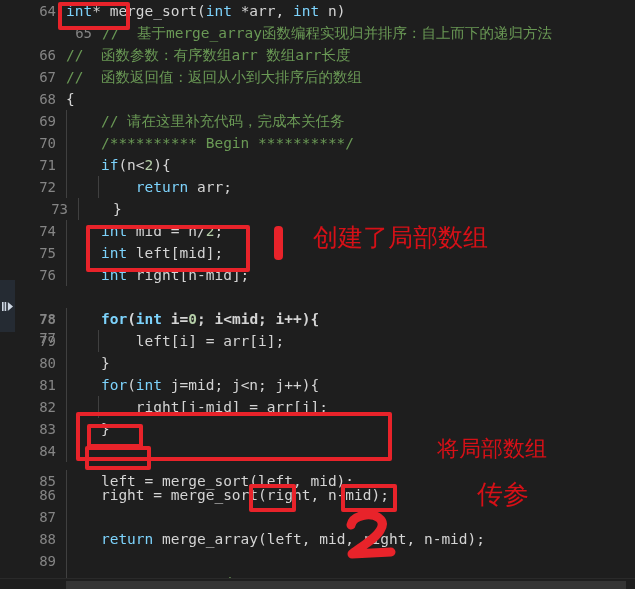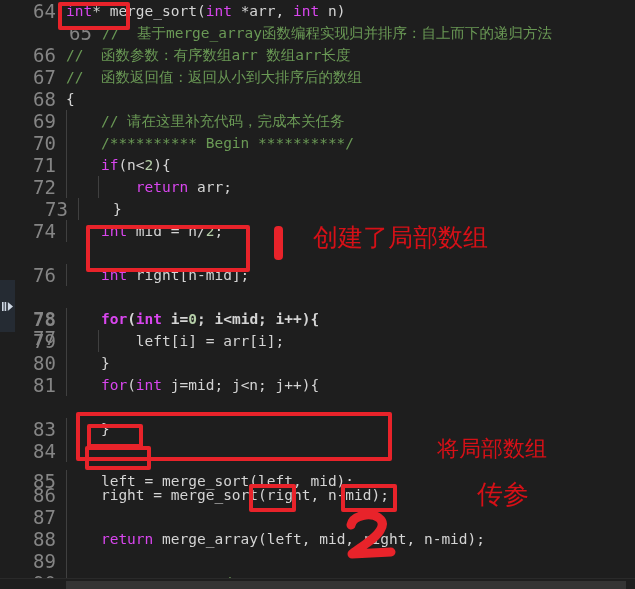--- a/index.html
+++ b/index.html
@@ -36,21 +36,21 @@
     font-size: 14.5px;
     font-family: "DejaVu Sans Mono", "Liberation Mono", monospace;
   }
 
   .ln {
     position: absolute;
     left: 0; top: 0;
     width: 56px;
     text-align: right;
     color: #858585;
-    font-size: 19px;
+    font-size: 14px;
     font-family: "DejaVu Sans Mono", "Liberation Mono", monospace;
     user-select: none;
   }
 
   .txt {
     position: absolute;
     left: 66px; top: 0;
     white-space: pre;
     color: #d4d4d4;
   }
@@ -60,21 +60,21 @@
     position: absolute;
     top: 0;
     width: 1px;
     height: 22px;
     background: #404040;
   }
   .guide.g1 { left: 66px; }
   .guide.g2 { left: 98px; }
 
   
-  .kw   { color: #d946ef; }
+  .kw   { color: #7dd3fc; }
   .num  { color: #b5cea8; }
   .com  { color: #6a9955; }
   .pl   { color: #d4d4d4; }
 
   
   .ann-layer {
     position: absolute;
     left: 0; top: 0;
     width: 635px; height: 589px;
     pointer-events: none;
@@ -148,26 +148,28 @@
       <div class="line" style="top: 22px; position: absolute; left: 0px; width: 635px; margin-left: 36px;"><span class="ln">65</span><span class="txt"><span class="com">//  基于merge_array函数编程实现归并排序：自上而下的递归方法</span></span></div>
       <div class="line" style="top: 44px; position: absolute; left: 0px; width: 635px;"><span class="ln">66</span><span class="txt"><span class="com">//  函数参数：有序数组arr 数组arr长度</span></span></div>
       <div class="line" style="top: 66px; position: absolute; left: 0px; width: 635px;"><span class="ln">67</span><span class="txt"><span class="com">//  函数返回值：返回从小到大排序后的数组</span></span></div>
       <div class="line" style="top: 88px; position: absolute; left: 0px; width: 635px;"><span class="ln">68</span><span class="txt"><span class="pl">{</span></span></div>
       <div class="line" style="top: 110px; position: absolute; left: 0px; width: 635px;"><span class="ln">69</span><span class="guide g1"></span><span class="txt"><span class="com">    // 请在这里补充代码，完成本关任务</span></span></div>
       <div class="line" style="top: 132px; position: absolute; left: 0px; width: 635px; padding-left: 12px;"><span class="ln">70</span><span class="guide g1"></span><span class="txt"><span class="com">    /********** Begin **********/</span></span></div>
       <div class="line" style="top: 154px; position: absolute; left: 0px; width: 635px;"><span class="ln">71</span><span class="guide g1"></span><span class="txt"><span class="pl">    </span><span class="kw">if</span><span class="pl">(n&lt;</span><span class="num">2</span><span class="pl">){</span></span></div>
       <div class="line" style="top: 176px; position: absolute; left: 0px; width: 635px;"><span class="ln">72</span><span class="guide g1"></span><span class="guide g2"></span><span class="txt"><span class="pl">        </span><span class="kw">return</span><span class="pl"> arr;</span></span></div>
       <div class="line" style="top: 198px; position: absolute; left: 12px; width: 635px;"><span class="ln">73</span><span class="guide g1"></span><span class="txt"><span class="pl">    }</span></span></div>
       <div class="line" style="top: 220px; position: absolute; left: 0px; width: 635px;"><span class="ln">74</span><span class="guide g1"></span><span class="txt"><span class="pl">    </span><span class="kw">int</span><span class="pl"> mid = n/</span><span class="num">2</span><span class="pl">;</span></span></div>
+      <div class="line" style="top: 242px; position: absolute; left: 0px; width: 635px;"><span class="ln">75</span><span class="guide g1"></span><span class="txt"><span class="pl">    </span><span class="kw">int</span><span class="pl"> left[mid];</span></span></div>
       <div class="line" style="top: 264px; position: absolute; left: 0px; width: 635px;"><span class="ln">76</span><span class="guide g1"></span><span class="txt"><span class="pl">    </span><span class="kw">int</span><span class="pl"> right[n-mid];</span></span></div>
       <div class="line" style="top: 286px; position: absolute; left: 0px; width: 635px; margin-top: 41px;"><span class="ln">77</span><span class="guide g1"></span><span class="txt"><span class="pl"></span></span></div>
       <div class="line" style="top: 308px; position: absolute; left: 0px; width: 635px; font-weight: bold;"><span class="ln">78</span><span class="guide g1"></span><span class="txt"><span class="pl">    </span><span class="kw">for</span><span class="pl">(</span><span class="kw">int</span><span class="pl"> i=</span><span class="num">0</span><span class="pl">; i&lt;mid; i++){</span></span></div>
       <div class="line" style="top: 330px; position: absolute; left: 0px; width: 635px;"><span class="ln">79</span><span class="guide g1"></span><span class="guide g2"></span><span class="txt"><span class="pl">        left[i] = arr[i];</span></span></div>
       <div class="line" style="top: 352px; position: absolute; left: 0px; width: 537px;"><span class="ln">80</span><span class="guide g1"></span><span class="txt"><span class="pl">    }</span></span></div>
       <div class="line" style="top: 374px; position: absolute; left: 0px; width: 634px;"><span class="ln">81</span><span class="guide g1"></span><span class="txt"><span class="pl">    </span><span class="kw">for</span><span class="pl">(</span><span class="kw">int</span><span class="pl"> j=mid; j&lt;n; j++){</span></span></div>
+      <div class="line" style="top: 396px; position: absolute; left: 0px; width: 635px;"><span class="ln">82</span><span class="guide g1"></span><span class="guide g2"></span><span class="txt"><span class="pl">        right[j-mid] = arr[j];</span></span></div>
       <div class="line" style="top: 418px; position: absolute; left: 0px; width: 635px;"><span class="ln">83</span><span class="guide g1"></span><span class="txt"><span class="pl">    }</span></span></div>
       <div class="line" style="top: 440px; position: absolute; left: 0px; width: 635px;"><span class="ln">84</span><span class="guide g1"></span><span class="txt"><span class="pl"></span></span></div>
       <div class="line" style="top: 462px; position: absolute; left: 0px; width: 635px; margin-top: 8px;"><span class="ln">85</span><span class="guide g1"></span><span class="txt"><span class="pl">    left = merge_sort(left, mid);</span></span></div>
       <div class="line" style="top: 484px; position: absolute; left: 0px; width: 635px;"><span class="ln">86</span><span class="guide g1"></span><span class="txt"><span class="pl">    right = merge_sort(right, n-mid);</span></span></div>
       <div class="line" style="top: 506px; position: absolute; left: 0px; width: 635px;"><span class="ln">87</span><span class="guide g1"></span><span class="txt"><span class="pl"></span></span></div>
       <div class="line" style="top: 528px; position: absolute; left: 0px; width: 635px;"><span class="ln">88</span><span class="guide g1"></span><span class="txt"><span class="pl">    </span><span class="kw">return</span><span class="pl"> merge_array(left, mid, right, n-mid);</span></span></div>
       <div class="line" style="top: 550px; position: absolute; left: 0px; width: 635px;"><span class="ln">89</span><span class="guide g1"></span><span class="txt"><span class="pl"></span></span></div>
       <div class="line" style="top: 572px; position: absolute; left: 0px; width: 635px;"><span class="ln">90</span><span class="guide g1"></span><span class="txt"><span class="com">    /********** End **********/</span></span></div>
     </div>
 

